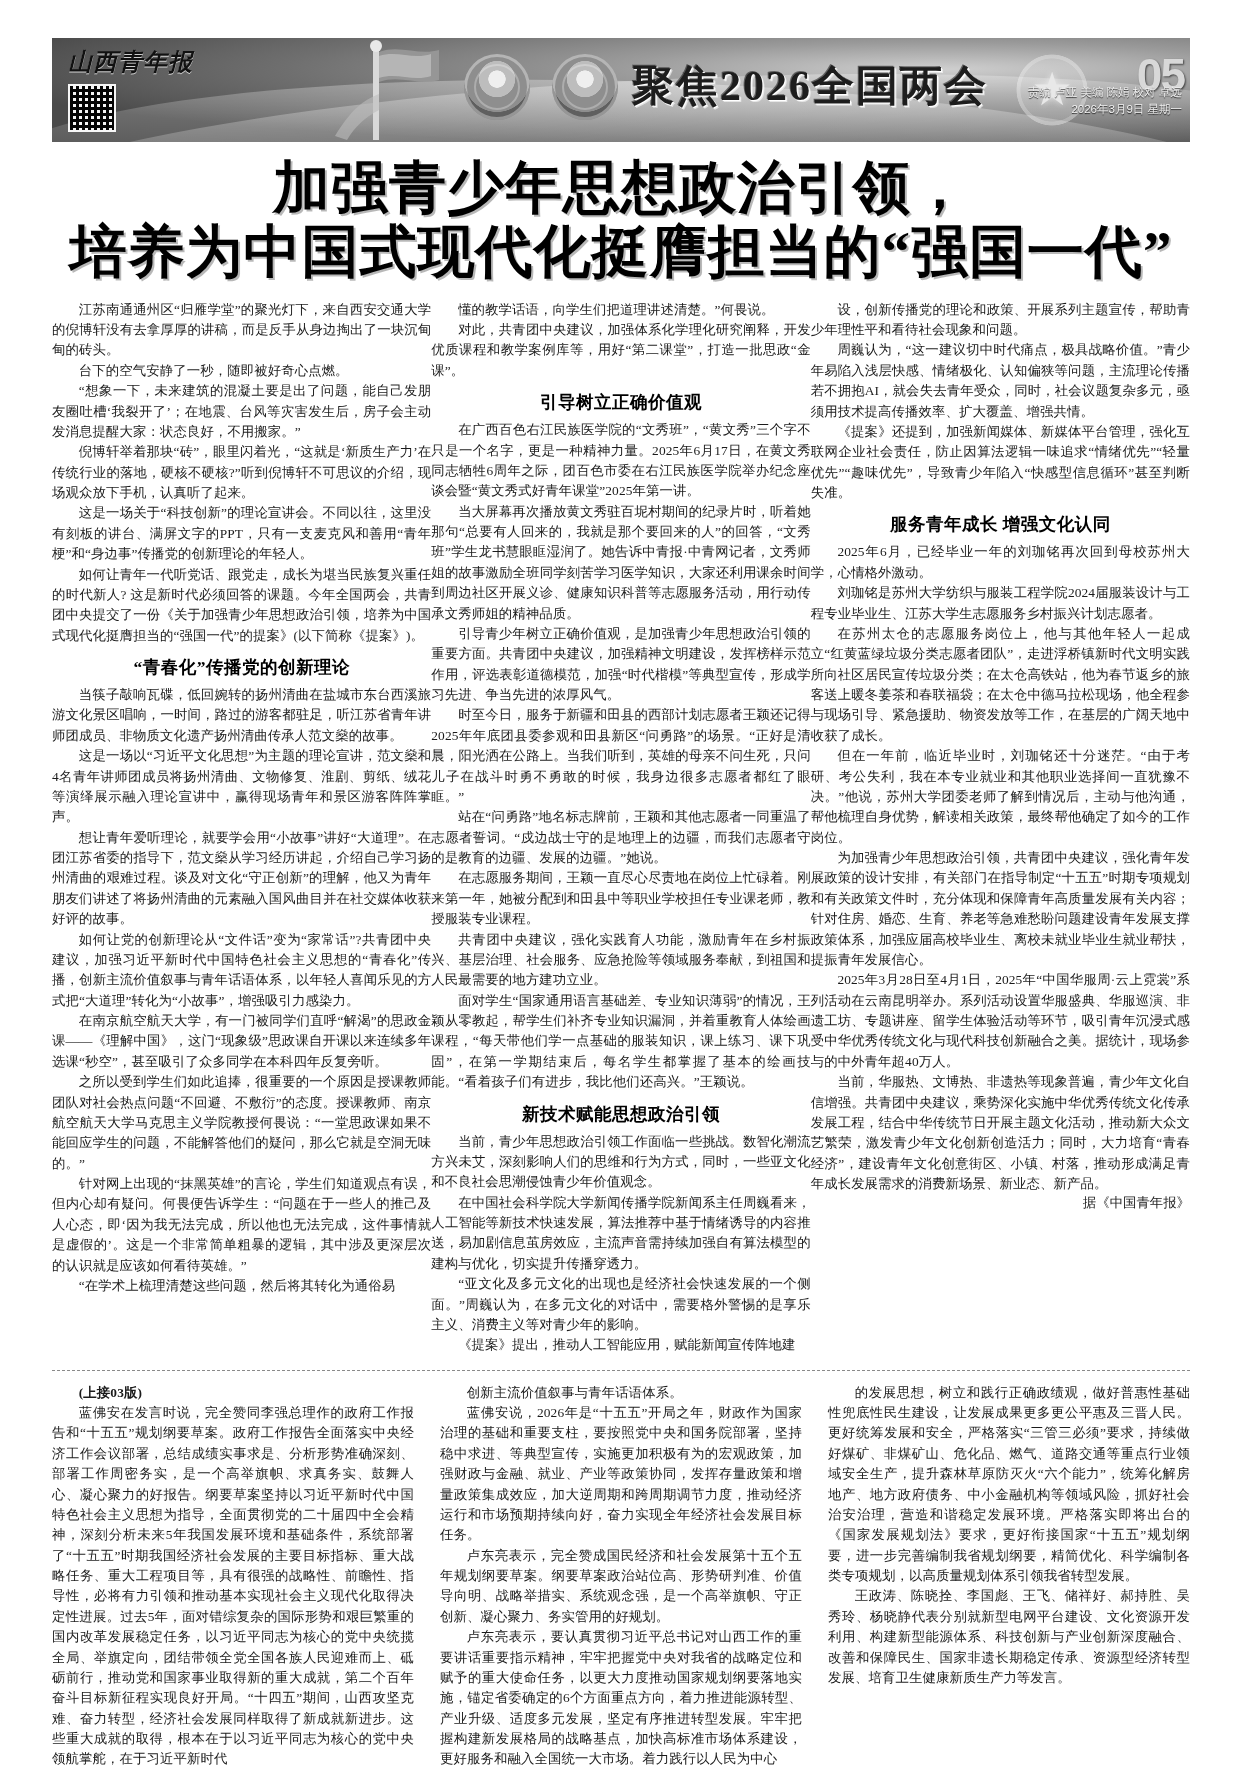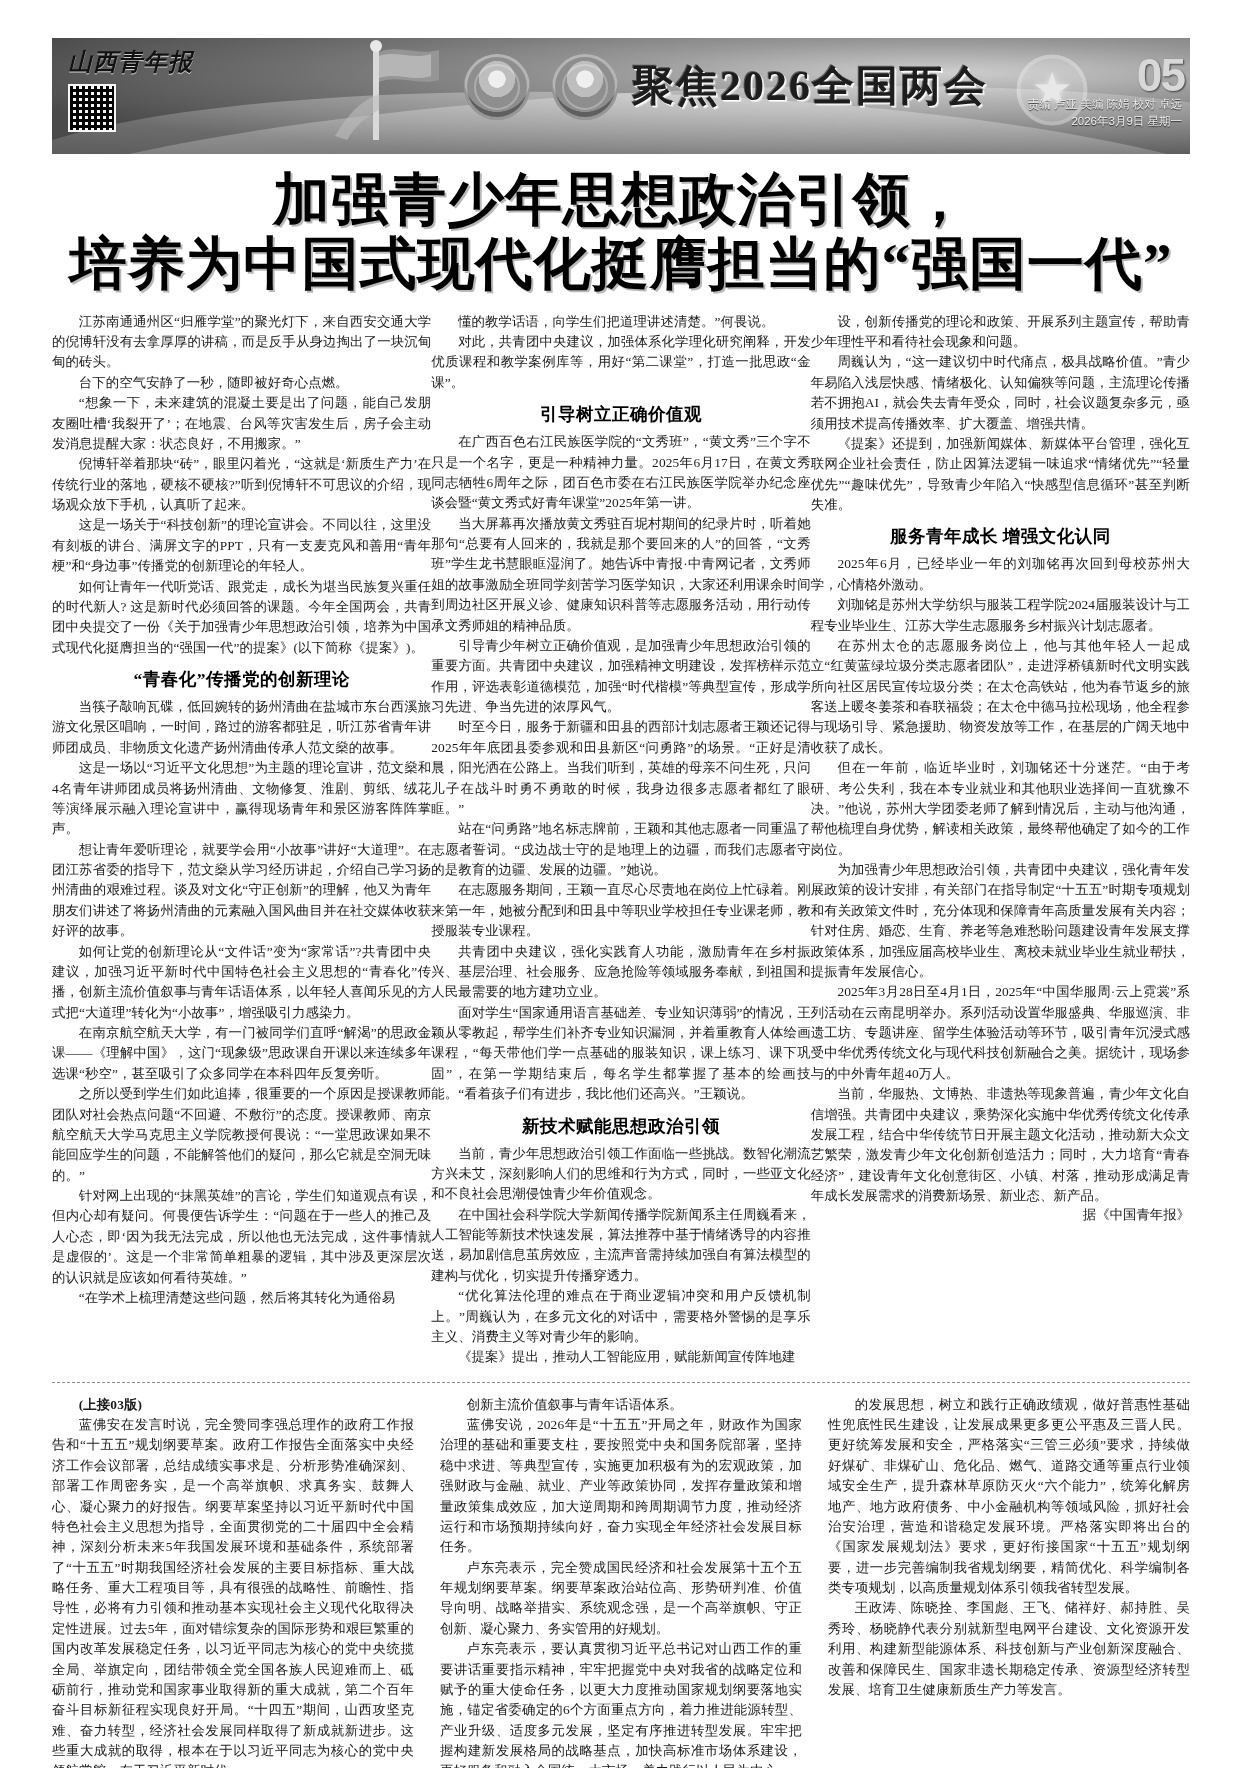--- a/index.html
+++ b/index.html
@@ -21,21 +21,21 @@
     height: 1768px;
     box-sizing: border-box;
     padding: 0;
     background: #fff;
   }
 
   
   .masthead {
     position: relative;
     margin: 38px 52px 0 52px;
-    height: 116px;
+    height: 104px;
     background:
       radial-gradient(ellipse at 78% 30%, #cfcfcf 0%, #9a9a9a 26%, #6f6f6f 52%, #4a4a4a 78%),
       linear-gradient(100deg, #2b2b2b 0%, #585858 18%, #8d8d8d 35%, #6a6a6a 55%, #454545 72%, #6e6e6e 88%, #3a3a3a 100%);
     overflow: hidden;
   }
   .mast-swoosh {
     position: absolute;
     left: -10%;
     bottom: -48px;
     width: 125%;
@@ -334,21 +334,21 @@
       <p class="art">当大屏幕再次播放黄文秀驻百坭村期间的纪录片时，听着她那句“总要有人回来的，我就是那个要回来的人”的回答，“文秀班”学生龙书慧眼眶湿润了。她告诉中青报·中青网记者，文秀师姐的故事激励全班同学刻苦学习医学知识，大家还利用课余时间到周边社区开展义诊、健康知识科普等志愿服务活动，用行动传承文秀师姐的精神品质。</p>
       <p class="art">引导青少年树立正确价值观，是加强青少年思想政治引领的重要方面。共青团中央建议，加强精神文明建设，发挥榜样示范作用，评选表彰道德模范，加强“时代楷模”等典型宣传，形成学习先进、争当先进的浓厚风气。</p>
       <p class="art">时至今日，服务于新疆和田县的西部计划志愿者王颖还记得2025年年底团县委参观和田县新区“问勇路”的场景。“正好是清晨，阳光洒在公路上。当我们听到，英雄的母亲不问生死，只问儿子在战斗时勇不勇敢的时候，我身边很多志愿者都红了眼眶。”</p>
       <p class="art">站在“问勇路”地名标志牌前，王颖和其他志愿者一同重温了志愿者誓词。“戍边战士守的是地理上的边疆，而我们志愿者守的是教育的边疆、发展的边疆。”她说。</p>
       <p class="art">在志愿服务期间，王颖一直尽心尽责地在岗位上忙碌着。刚来第一年，她被分配到和田县中等职业学校担任专业课老师，教授服装专业课程。</p>
       <p class="art">共青团中央建议，强化实践育人功能，激励青年在乡村振兴、基层治理、社会服务、应急抢险等领域服务奉献，到祖国和人民最需要的地方建功立业。</p>
       <p class="art">面对学生“国家通用语言基础差、专业知识薄弱”的情况，王颖从零教起，帮学生们补齐专业知识漏洞，并着重教育人体绘画课程，“每天带他们学一点基础的服装知识，课上练习、课下巩固”，在第一学期结束后，每名学生都掌握了基本的绘画技能。“看着孩子们有进步，我比他们还高兴。”王颖说。</p>
       <h2 class="sub">新技术赋能思想政治引领</h2>
       <p class="art">当前，青少年思想政治引领工作面临一些挑战。数智化潮流方兴未艾，深刻影响人们的思维和行为方式，同时，一些亚文化和不良社会思潮侵蚀青少年价值观念。</p>
       <p class="art">在中国社会科学院大学新闻传播学院新闻系主任周巍看来，人工智能等新技术快速发展，算法推荐中基于情绪诱导的内容推送，易加剧信息茧房效应，主流声音需持续加强自有算法模型的建构与优化，切实提升传播穿透力。</p>
-      <p class="art">“优化算法伦理的难点在于商业逻辑冲突和用户反馈机制上。”周巍认为，在多元文化的对话中，需要格外警惕的是享乐主义、消费主义等对青少年的影响。</p>
+      <p class="art">“亚文化及多元文化的出现也是经济社会快速发展的一个侧面。”周巍认为，在多元文化的对话中，需要格外警惕的是享乐主义、消费主义等对青少年的影响。</p>
       <p class="art">《提案》提出，推动人工智能应用，赋能新闻宣传阵地建</p>
     </div>
 
     <div class="col">
       <p class="art">设，创新传播党的理论和政策、开展系列主题宣传，帮助青少年理性平和看待社会现象和问题。</p>
       <p class="art">周巍认为，“这一建议切中时代痛点，极具战略价值。”青少年易陷入浅层快感、情绪极化、认知偏狭等问题，主流理论传播若不拥抱AI，就会失去青年受众，同时，社会议题复杂多元，亟须用技术提高传播效率、扩大覆盖、增强共情。</p>
       <p class="art">《提案》还提到，加强新闻媒体、新媒体平台管理，强化互联网企业社会责任，防止因算法逻辑一味追求“情绪优先”“轻量优先”“趣味优先”，导致青少年陷入“快感型信息循环”甚至判断失准。</p>
       <h2 class="sub">服务青年成长  增强文化认同</h2>
       <p class="art">2025年6月，已经毕业一年的刘珈铭再次回到母校苏州大学，心情格外激动。</p>
       <p class="art">刘珈铭是苏州大学纺织与服装工程学院2024届服装设计与工程专业毕业生、江苏大学生志愿服务乡村振兴计划志愿者。</p>

